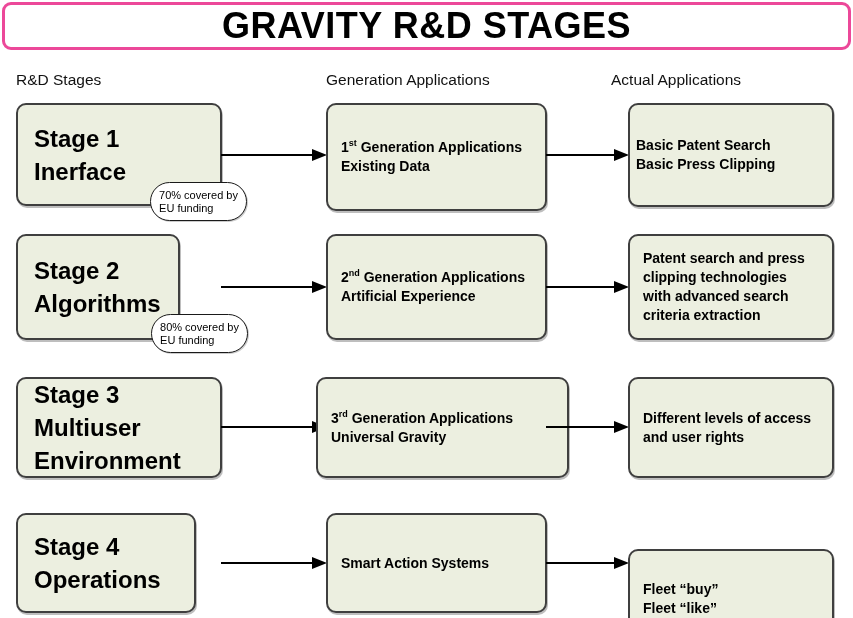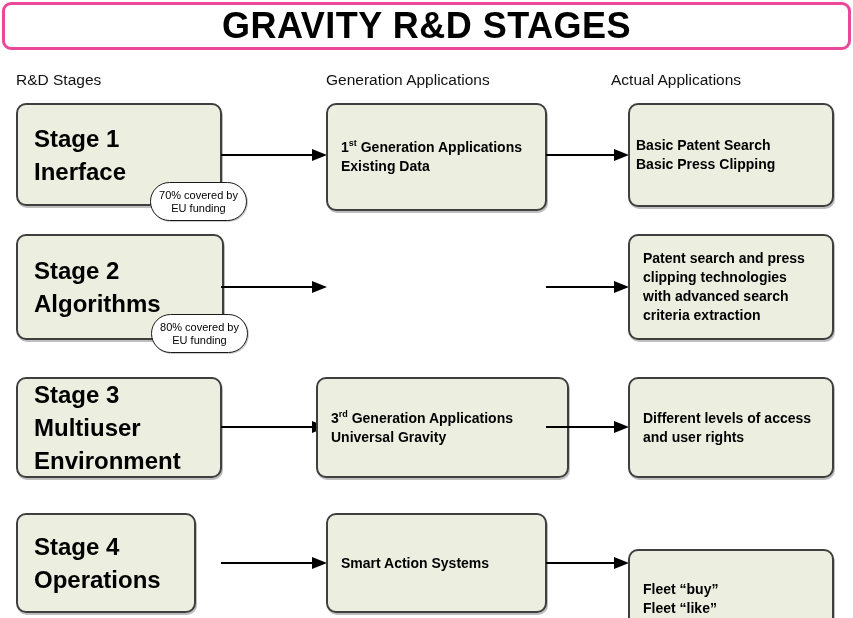--- a/index.html
+++ b/index.html
@@ -82,21 +82,21 @@
     position: absolute;
     width: 97px;
     height: 39px;
     background: #ffffff;
     border: 1.5px solid #1a1a1a;
     border-radius: 20px;
     box-shadow: 1px 1px 0 rgba(125,125,125,0.4);
     display: flex;
     align-items: center;
     justify-content: center;
-    text-align: center;
+    text-align: left;
     font-size: 11px;
     line-height: 13px;
     white-space: pre-line;
     z-index: 5;
   }
 
   
   .arrow { position: absolute; height: 12px; }
   .arrow .shaft {
     position: absolute;
@@ -140,25 +140,29 @@
     <div class="shaft"></div>
     <div class="head"></div>
   </div>
   <div class="flow-box actual-box" style="left:628px; top:103px; width:206px; height:104px;padding-left:6px;">
     <div class="multiline">Basic Patent Search
 Basic Press Clipping</div>
   </div>
   <div class="funding-oval" style="left:150px; top:182px;">70% covered by
 EU funding</div>
 
-  <div class="flow-box stage-box" style="left:16px; top:234px; width:208px; height:106px;">Stage 2
+  <div class="flow-box stage-box" style="left:16px; top:234px; width:164px; height:106px;">Stage 2
 Algorithms</div>
   <div class="arrow" style="left:221px; top:281px; width:106px;">
     <div class="shaft"></div>
     <div class="head"></div>
+  </div>
+  <div class="flow-box gen-box" style="left:326px; top:234px; width:221px; height:106px;">
+    <div class="gen-line1"><span>2</span><sup>nd</sup><span> Generation Applications</span></div>
+    <div>Artificial Experience</div>
   </div>
   <div class="arrow" style="left:546px; top:281px; width:83px;">
     <div class="shaft"></div>
     <div class="head"></div>
   </div>
   <div class="flow-box actual-box" style="left:628px; top:234px; width:206px; height:106px;">
     <div class="multiline">Patent search and press
 clipping technologies
 with advanced search
 criteria extraction</div>

